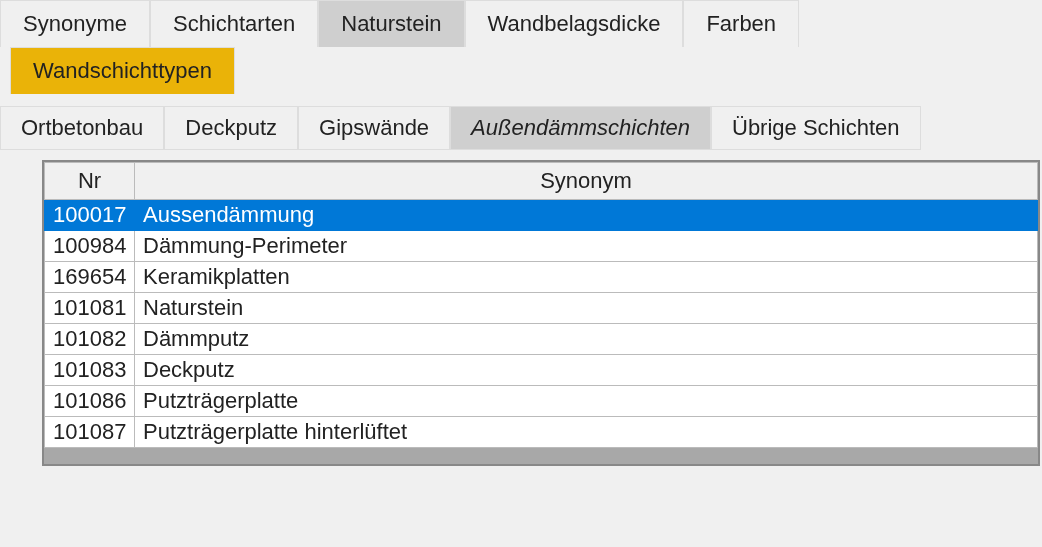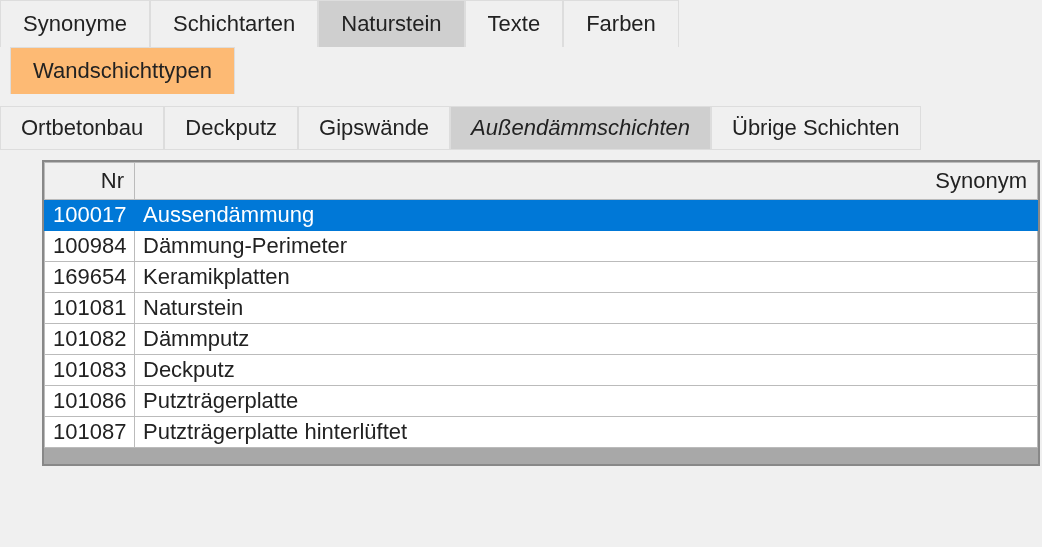--- a/index.html
+++ b/index.html
@@ -25,21 +25,21 @@
     background: #f0f0f0;
     font-size: 22px;
     white-space: nowrap;
     cursor: pointer;
   }
   .tab.active {
     background: #cfcfcf;
   }
   .row1 { }
   .row2 { padding-left: 10px; }
-  .row2 .tab { background: #fdba74; }
+  .row2 .tab { background: #eab308; }
   .row3 { margin-top: 12px; }
   .row3 .tab {
     background: #f0f0f0;
     padding: 8px 20px;
     font-size: 22px;
     border: 1px solid #ddd;
   }
   .row3 .tab.active { background: #cfcfcf; font-style: italic; }
 
   .table-wrap {
@@ -48,21 +48,21 @@
     margin-top: 10px;
     border: 2px solid #888;
     background: #fff;
   }
   table {
     width: 100%;
     border-collapse: collapse;
     table-layout: fixed;
   }
   th {
-    text-align: right;
+    text-align: center;
     font-weight: normal;
     font-size: 22px;
     padding: 5px 10px;
     background: #f0f0f0;
     border: 1px solid #bbb;
   }
   th.col-nr { width: 90px; }
   td {
     border: 1px solid #bbb;
     padding: 2px 8px;
@@ -82,21 +82,21 @@
     background: #a8a8a8;
   }
 </style>
 </head>
 <body>
 
 <div class="tab-row row1" id="tabs1">
     <div class="tab">Synonyme</div>
     <div class="tab">Schichtarten</div>
     <div class="tab active">Naturstein</div>
-    <div class="tab">Texte</div>
+    <div class="tab">Wandbelagsdicke</div>
     <div class="tab">Farben</div>
   </div>
 <div class="tab-row row2" id="tabs2">
     <div class="tab active">Wandschichttypen</div>
   </div>
 <div class="tab-row row3" id="tabs3">
     <div class="tab">Ortbetonbau</div>
     <div class="tab">Deckputz</div>
     <div class="tab">Gipswände</div>
     <div class="tab active">Außendämmschichten</div>

